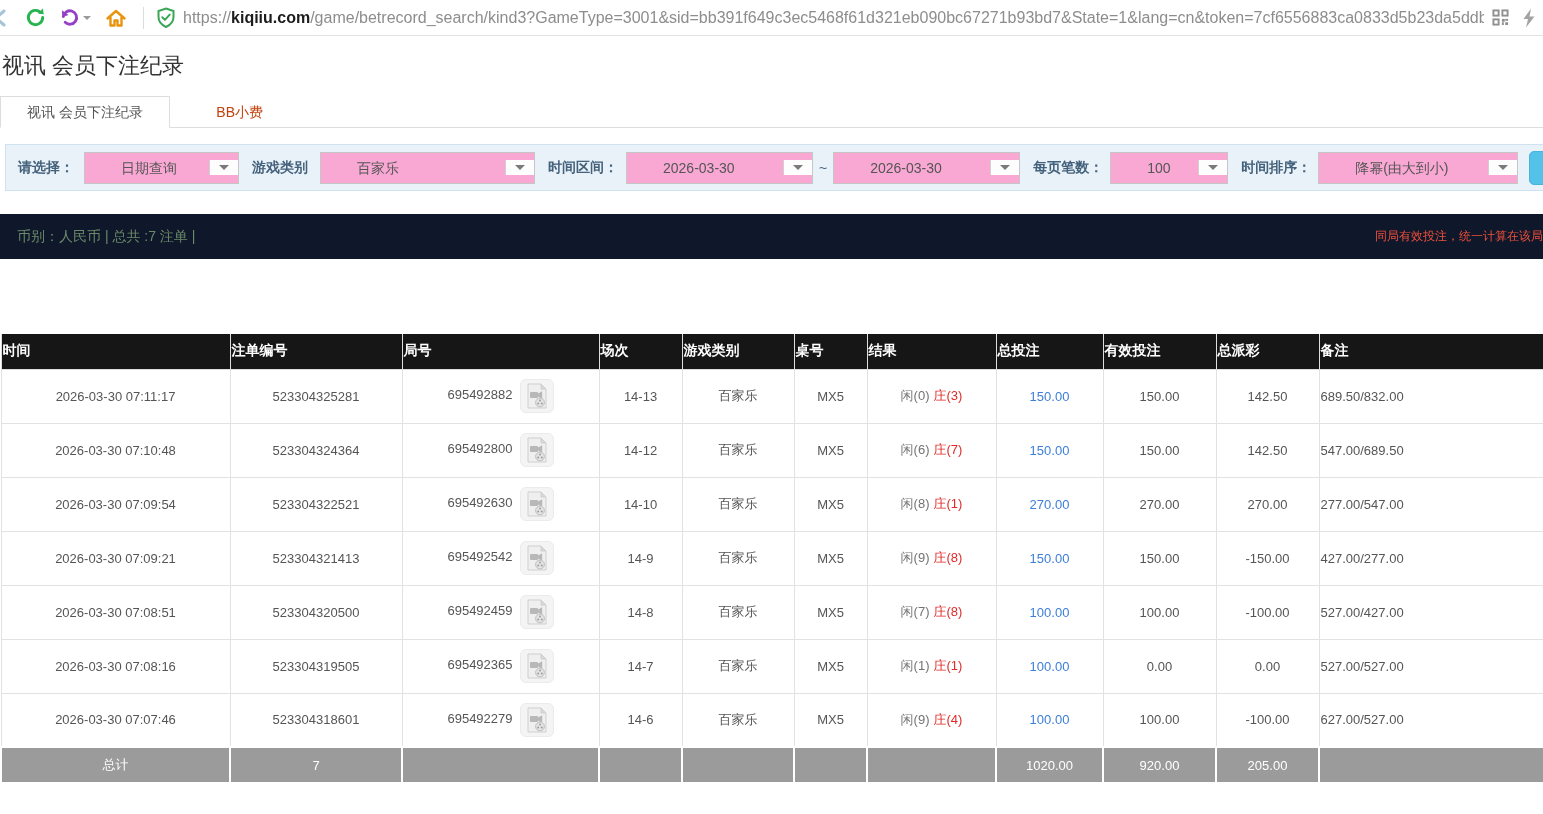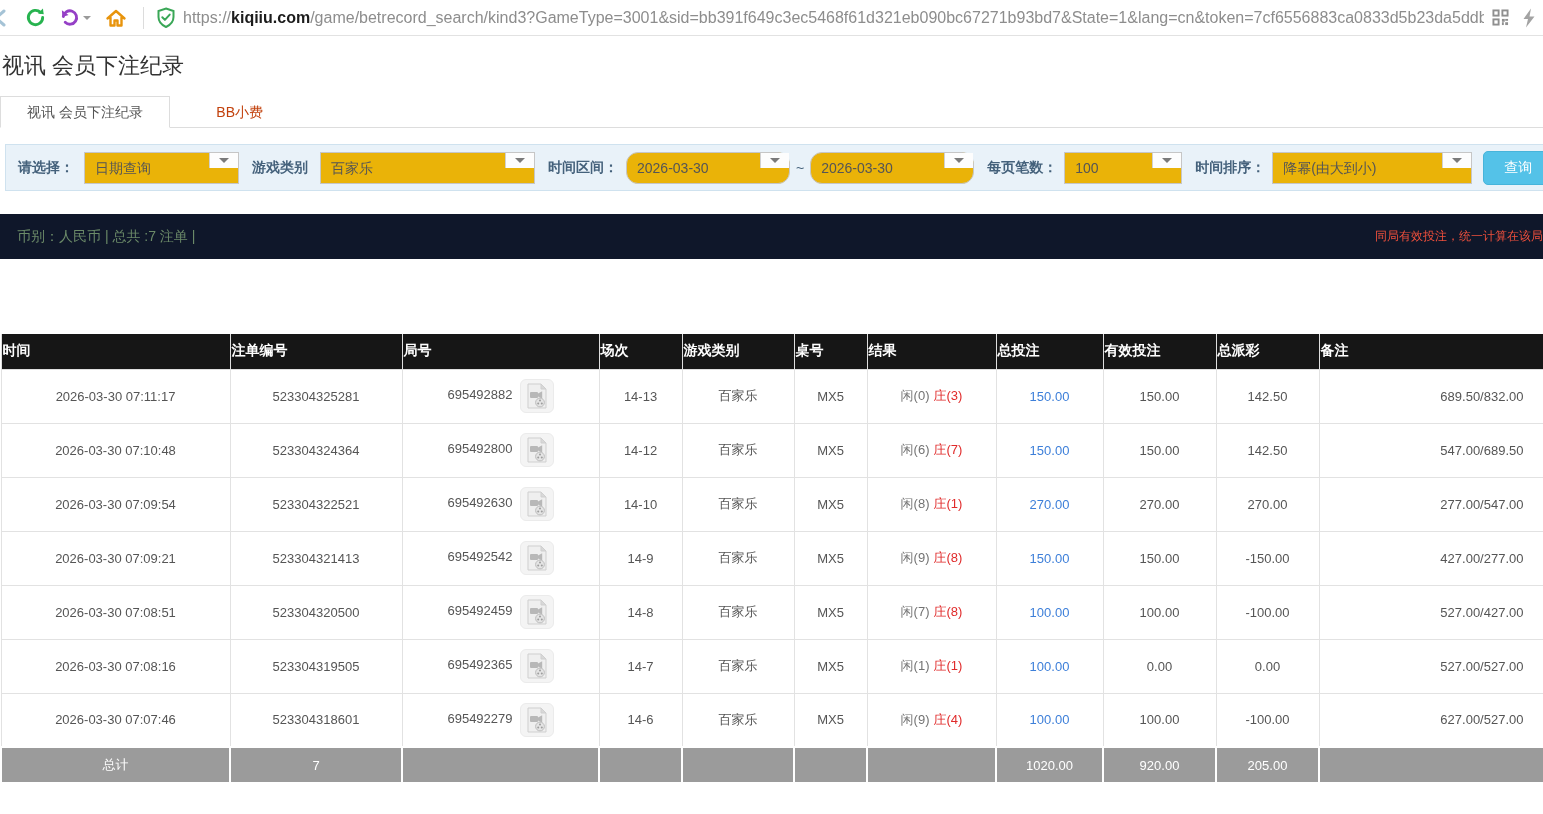--- a/index.html
+++ b/index.html
@@ -49,29 +49,29 @@
   
   .filter-bar {
     margin-top: 16px; margin-left: 5px;
     width: 1610px; height: 47px;
     background: #e9f2f9; border: 1px solid #cfe2ef;
     display: flex; align-items: center; white-space: nowrap;
     padding-left: 12px;
   }
   .flabel { font-size: 14px; font-weight: bold; color: #44617b; }
   .combo {
-    height: 32px; background: #eab308; border: 1px solid #c6c6c6;
-    display: inline-flex; align-items: flex-start; cursor: pointer;
+    height: 32px; background: #f9a8d4; border: 1px solid #c6c6c6;
+    display: inline-flex; align-items: center; cursor: pointer; padding-left: 26px;
   }
   .combo-text { flex: 1; font-size: 14px; color: #555; line-height: 30px; padding-left: 10px; overflow: hidden; }
   .combo-arrow { width: 29px; border-left: 1px solid #d0d0d0; background: #fdfdfd; display: flex; align-items: center; justify-content: center; }
   .combo-arrow::after { content: ""; width: 0; height: 0; border: 5px solid transparent; border-top-color: #7a7a7a; margin-top: 5px; }
   .w1 { width: 155px; margin-left: 10px; }
   .w2 { width: 215px; margin-left: 12px; }
-  .wdate { width: 164px; margin-left: 8px; border-radius: 12px; }
+  .wdate { width: 187px; margin-left: 8px; }
   .wnum { width: 118px; margin-left: 7px; }
   .wsort { width: 200px; margin-left: 7px; }
   .ml { margin-left: 13px; }
   .tilde { color: #44617b; font-size: 14px; margin: 0 6px; }
   .search-btn {
     margin-left: 11px; height: 34px; min-width: 70px;
     background: #54c2e8; color: #fff; font-size: 14px;
     border: 1px solid #47b4da; border-radius: 5px; cursor: pointer;
     padding: 0 16px; flex-shrink: 0;
     font-family: inherit;
@@ -94,21 +94,21 @@
   .records thead th {
     background: #161616; color: #fff; font-size: 14px; font-weight: bold;
     height: 35px; text-align: left;
     border: 1px solid #dedede; border-top: none;
   }
   .records tbody td {
     background: #fff; color: #555; font-size: 13px;
     height: 54px; text-align: center;
     border: 1px solid #e2e2e2;
   }
-  .records td.remark-cell { text-align: right; padding-right: 20px; }
+  .records td.remark-cell { text-align: left; padding-right: 20px; }
   .res-p { color: #737373; }
   .res-b { color: #e02a2a; margin-left: 4px; }
   .link { color: #3d7fd9; cursor: pointer; }
   .neg { color: #ee1c1c; }
   .video-btn {
     display: inline-flex; align-items: center; justify-content: center;
     width: 34px; height: 34px; margin-left: 7px; vertical-align: middle;
     background: #f4f4f4; border: 1px solid #ebebeb; border-radius: 6px; cursor: pointer;
   }
   .records tfoot td {

